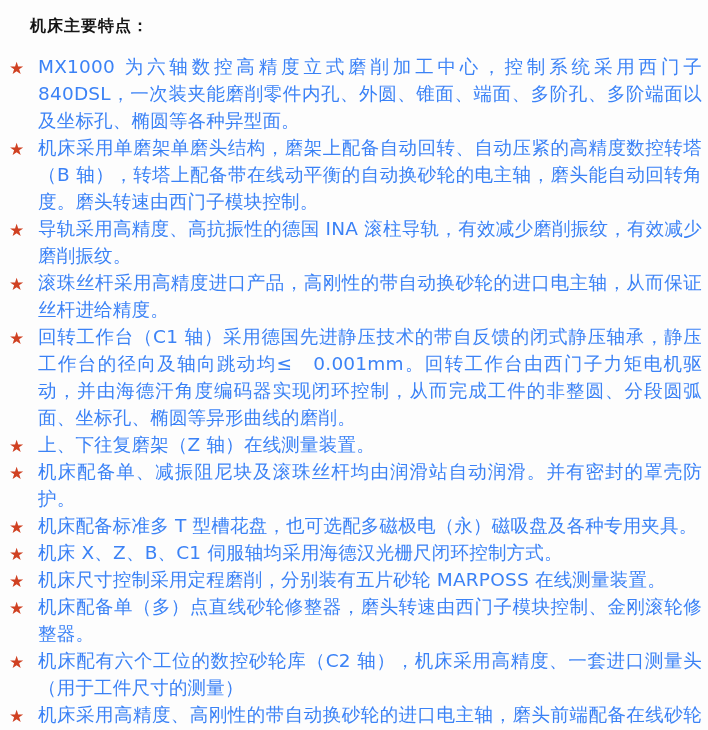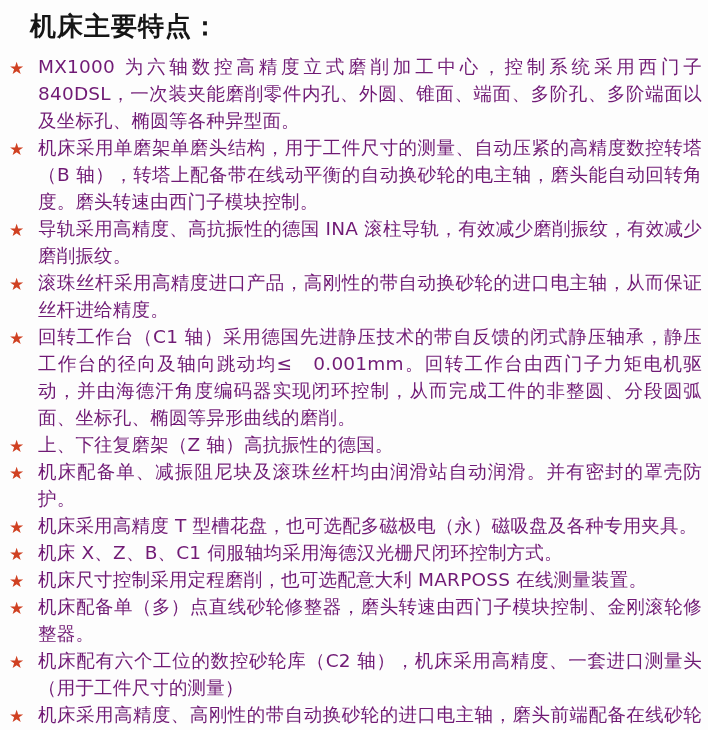--- a/index.html
+++ b/index.html
@@ -11,21 +11,21 @@
     position: relative;
     width: 708px;
     height: 730px;
     background: #fdfdfd;
     overflow: hidden;
     font-family: "DejaVu Sans", "Liberation Sans", sans-serif;
   }
   .title {
     margin: 0;
     padding: 11px 0 6px 30px;
-    font-size: 26px;
+    font-size: 16px;
     line-height: 30px;
     font-weight: 700;
     color: #151515;
     letter-spacing: 1px;
   }
   .feature-list {
     list-style: none;
     margin: 6px 0 0 0;
     padding: 0;
   }
@@ -39,70 +39,70 @@
     left: 9px;
     top: 2px;
     font-size: 17px;
     line-height: 27px;
     color: #d04122;
   }
   .feature-text {
     display: block;
     font-size: 18.5px;
     line-height: 27px;
-    color: #701a75;
+    color: #3b82f6;
     text-align: justify;
     letter-spacing: 0.2px;
   }
 </style>
 </head>
 <body>
 
 <div class="page">
   <h1 class="title">机床主要特点：</h1>
   <ul class="feature-list" id="feature-list">
       <li class="feature-item">
         <span class="star">★</span>
         <span class="feature-text">MX1000 为六轴数控高精度立式磨削加工中心，控制系统采用西门子 840DSL，一次装夹能磨削零件内孔、外圆、锥面、端面、多阶孔、多阶端面以及坐标孔、椭圆等各种异型面。</span>
       </li>
       <li class="feature-item">
         <span class="star">★</span>
-        <span class="feature-text">机床采用单磨架单磨头结构，用于工件尺寸的测量、自动压紧的高精度数控转塔（B 轴），转塔上配备带在线动平衡的自动换砂轮的电主轴，磨头能自动回转角度。磨头转速由西门子模块控制。</span>
+        <span class="feature-text">机床采用单磨架单磨头结构，磨架上配备自动回转、自动压紧的高精度数控转塔（B 轴），转塔上配备带在线动平衡的自动换砂轮的电主轴，磨头能自动回转角度。磨头转速由西门子模块控制。</span>
       </li>
       <li class="feature-item">
         <span class="star">★</span>
         <span class="feature-text">导轨采用高精度、高抗振性的德国 INA 滚柱导轨，有效减少磨削振纹，有效减少磨削振纹。</span>
       </li>
       <li class="feature-item">
         <span class="star">★</span>
         <span class="feature-text">滚珠丝杆采用高精度进口产品，高刚性的带自动换砂轮的进口电主轴，从而保证丝杆进给精度。</span>
       </li>
       <li class="feature-item">
         <span class="star">★</span>
         <span class="feature-text">回转工作台（C1 轴）采用德国先进静压技术的带自反馈的闭式静压轴承，静压工作台的径向及轴向跳动均≤　0.001mm。回转工作台由西门子力矩电机驱动，并由海德汗角度编码器实现闭环控制，从而完成工件的非整圆、分段圆弧面、坐标孔、椭圆等异形曲线的磨削。</span>
       </li>
       <li class="feature-item">
         <span class="star">★</span>
-        <span class="feature-text">上、下往复磨架（Z 轴）高抗振性的德国。</span>
+        <span class="feature-text">上、下往复磨架（Z 轴）在线测量装置。</span>
       </li>
       <li class="feature-item">
         <span class="star">★</span>
         <span class="feature-text">机床配备单、减振阻尼块及滚珠丝杆均由润滑站自动润滑。并有密封的罩壳防护。</span>
       </li>
       <li class="feature-item">
         <span class="star">★</span>
-        <span class="feature-text">机床采用高精度 T 型槽花盘，也可选配多磁极电（永）磁吸盘及各种专用夹具。</span>
+        <span class="feature-text">机床配备标准多 T 型槽花盘，也可选配多磁极电（永）磁吸盘及各种专用夹具。</span>
       </li>
       <li class="feature-item">
         <span class="star">★</span>
         <span class="feature-text">机床 X、Z、B、C1 伺服轴均采用海德汉光栅尺闭环控制方式。</span>
       </li>
       <li class="feature-item">
         <span class="star">★</span>
-        <span class="feature-text">机床尺寸控制采用定程磨削，也可选配意大利 MARPOSS 在线测量装置。</span>
+        <span class="feature-text">机床尺寸控制采用定程磨削，分别装有五片砂轮 MARPOSS 在线测量装置。</span>
       </li>
       <li class="feature-item">
         <span class="star">★</span>
         <span class="feature-text">机床配备单（多）点直线砂轮修整器，磨头转速由西门子模块控制、金刚滚轮修整器。</span>
       </li>
       <li class="feature-item">
         <span class="star">★</span>
         <span class="feature-text">机床配有六个工位的数控砂轮库（C2 轴），机床采用高精度、一套进口测量头（用于工件尺寸的测量）</span>
       </li>
       <li class="feature-item">

